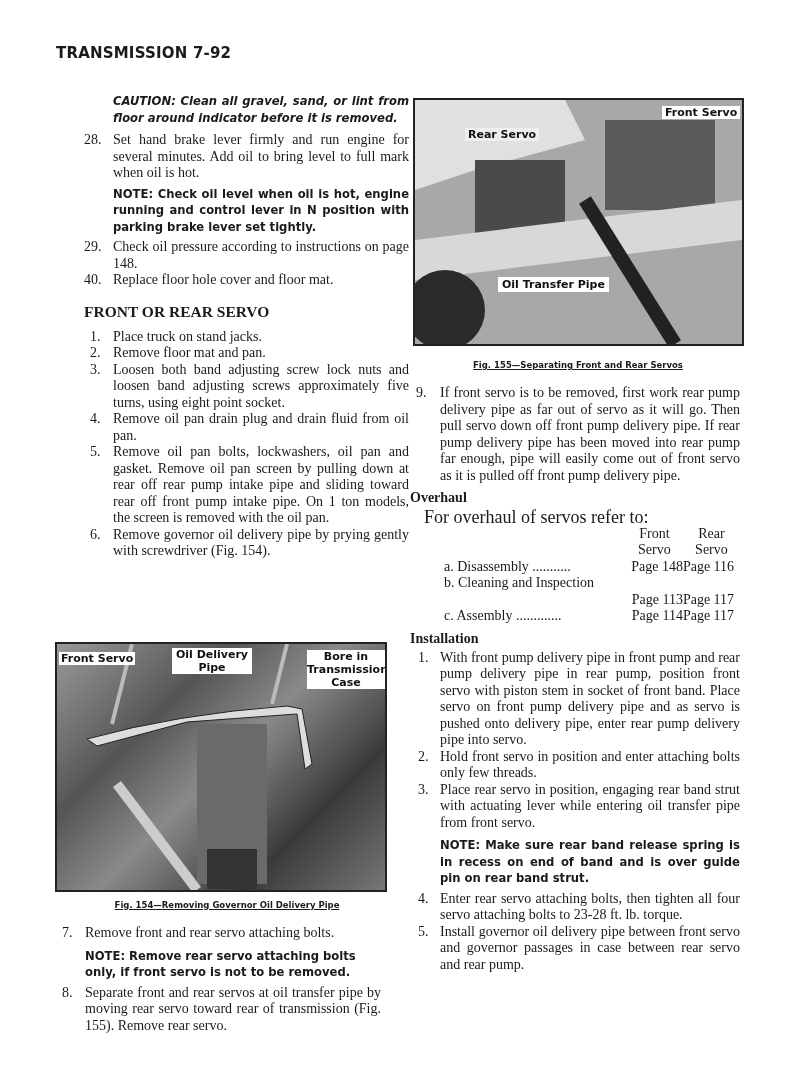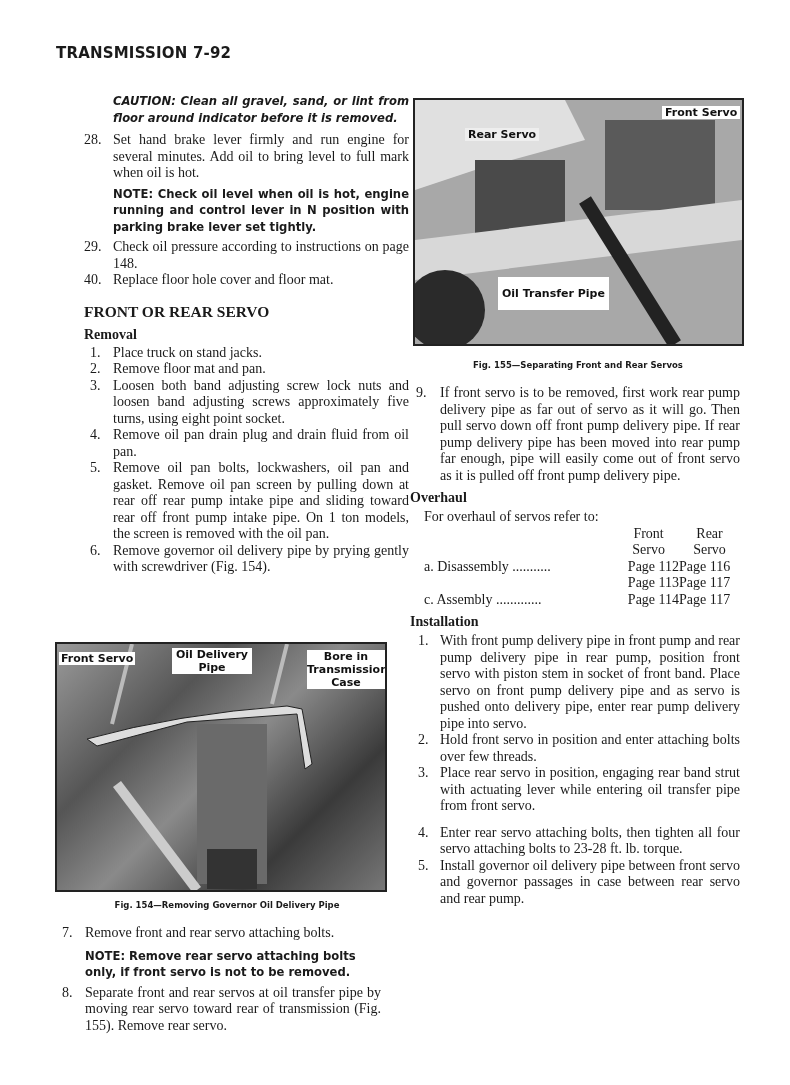--- a/index.html
+++ b/index.html
@@ -11,24 +11,24 @@
   .right{left:410px;width:330px;}
   .note{font-family:"DejaVu Sans",sans-serif;font-weight:bold;font-size:11.6px;line-height:16.5px;padding-left:29px;text-align:justify;}
   .note.italic{font-style:italic;}
   .step{display:flex;font-size:14px;line-height:16.5px;text-align:justify;justify-content:space-between;}
   .step .num{width:29px;flex:none;}
   .step .txt{flex:1;}
   .sec{font-weight:bold;font-size:15.5px;}
   .sub{font-weight:bold;font-size:14px;}
   .fig{position:absolute;border:2px solid #222;background:linear-gradient(135deg,#9a9a9a 0%,#555 30%,#8a8a8a 50%,#3a3a3a 75%,#777 100%);overflow:hidden;}
   .fig .lbl{position:absolute;font-family:"DejaVu Sans",sans-serif;font-weight:bold;font-size:11px;line-height:13px;color:#111;text-align:center;}
-  .fig .lbl.box{background:#fff;padding:10px 4px;}
-  .caption{position:absolute;font-family:"DejaVu Sans",sans-serif;font-weight:bold;font-size:8.5px;text-align:center;}
+  .fig .lbl.box{background:#fff;padding:1px 4px;}
+  .caption{position:absolute;font-family:"DejaVu Sans",sans-serif;font-weight:bold;font-size:8.5px;text-align:center;text-decoration:underline;}
   .tbl-row{display:flex;font-size:14px;line-height:16.5px;}
-  .tbl-row .c1{width:207px;white-space:nowrap;overflow:hidden;}
+  .tbl-row .c1{width:207px;white-space:nowrap;overflow:hidden;margin-left:20px;}
   .tbl-row .c2{width:65px;text-align:right;}
   .tbl-row .c3{width:65px;}
 </style>
 </head>
 <body>
 
 <div class="abs header">TRANSMISSION 7-92</div>
 
 <div class="col left" style="top:93px;margin-left:28px;">
   <div class="note italic">CAUTION: Clean all gravel, sand, or lint from floor around indicator before it is removed.</div>
@@ -44,21 +44,20 @@
     <span class="num">29.</span>
     <span class="txt">Check oil pressure according to instructions on page 148.</span>
   </div>
   <div class="step">
     <span class="num">40.</span>
     <span class="txt">Replace floor hole cover and floor mat.</span>
   </div>
   <div style="height:14px"></div>
   <div class="sec">FRONT OR REAR SERVO</div>
   <div style="height:6px"></div>
-  <div class="sub">Removal</div>
   <div style="height:2px"></div>
   <div>
     <div class="step">
         <span class="num" style="padding-left:6px;width:23px">1.</span>
         <span class="txt">Place truck on stand jacks.</span>
       </div>
     <div class="step">
         <span class="num" style="padding-left:6px;width:23px">2.</span>
         <span class="txt">Remove floor mat and pan.</span>
       </div>
@@ -127,31 +126,36 @@
 <div class="caption" style="left:413px;top:360px;width:330px;">Fig. 155—Separating Front and Rear Servos</div>
 
 <div class="col right" style="top:385px;">
   <div class="step">
     <span class="num" style="padding-left:6px;width:24px">9.</span>
     <span class="txt">If front servo is to be removed, first work rear pump delivery pipe as far out of servo as it will go. Then pull servo down off front pump delivery pipe. If rear pump delivery pipe has been moved into rear pump far enough, pipe will easily come out of front servo as it is pulled off front pump delivery pipe.</span>
   </div>
   <div style="height:6px"></div>
   <div class="sub">Overhaul</div>
   <div style="height:3px"></div>
-  <div style="font-size:14px;line-height:16.5px;padding-left:14px">For overhaul of servos refer to:</div>
+  <div style="font-size:18px;line-height:16.5px;padding-left:14px">For overhaul of servos refer to:</div>
   <div style="padding-left:14px">
     <div class="tbl-row">
       <span class="c1"></span>
       <span class="c2" style="text-align:center">Front Servo</span>
       <span class="c3" style="text-align:center">Rear Servo</span>
     </div>
     <div class="tbl-row">
       <span class="c1">a. Disassembly ...........</span>
-      <span class="c2">Page 112</span>
+      <span class="c2">Page 148</span>
       <span class="c3">Page 116</span>
+    </div>
+    <div class="tbl-row">
+      <span class="c1" style="overflow:visible">b. Cleaning and Inspection</span>
+      <span class="c2"></span>
+      <span class="c3"></span>
     </div>
     <div class="tbl-row">
       <span class="c1"></span>
       <span class="c2">Page 113</span>
       <span class="c3">Page 117</span>
     </div>
     <div class="tbl-row">
       <span class="c1">c. Assembly .............</span>
       <span class="c2">Page 114</span>
       <span class="c3">Page 117</span>
@@ -159,27 +163,28 @@
   </div>
   <div style="height:6px"></div>
   <div class="sub">Installation</div>
   <div style="height:3px"></div>
   <div class="step">
       <span class="num" style="padding-left:8px;width:22px">1.</span>
       <span class="txt">With front pump delivery pipe in front pump and rear pump delivery pipe in rear pump, position front servo with piston stem in socket of front band. Place servo on front pump delivery pipe and as servo is pushed onto delivery pipe, enter rear pump delivery pipe into servo.</span>
     </div>
   <div class="step">
       <span class="num" style="padding-left:8px;width:22px">2.</span>
-      <span class="txt">Hold front servo in position and enter attaching bolts over few threads.</span>
+      <span class="txt">Hold front servo in position and enter attaching bolts only few threads.</span>
     </div>
   <div class="step">
       <span class="num" style="padding-left:8px;width:22px">3.</span>
       <span class="txt">Place rear servo in position, engaging rear band strut with actuating lever while entering oil transfer pipe from front servo.</span>
     </div>
   <div style="height:6px"></div>
+  <div class="note" style="padding-left:30px">NOTE: Make sure rear band release spring is in recess on end of band and is over guide pin on rear band strut.</div>
   <div style="height:4px"></div>
   <div class="step">
       <span class="num" style="padding-left:8px;width:22px">4.</span>
       <span class="txt">Enter rear servo attaching bolts, then tighten all four servo attaching bolts to 23-28 ft. lb. torque.</span>
     </div>
   <div class="step">
       <span class="num" style="padding-left:8px;width:22px">5.</span>
       <span class="txt">Install governor oil delivery pipe between front servo and governor passages in case between rear servo and rear pump.</span>
     </div>
 </div>

